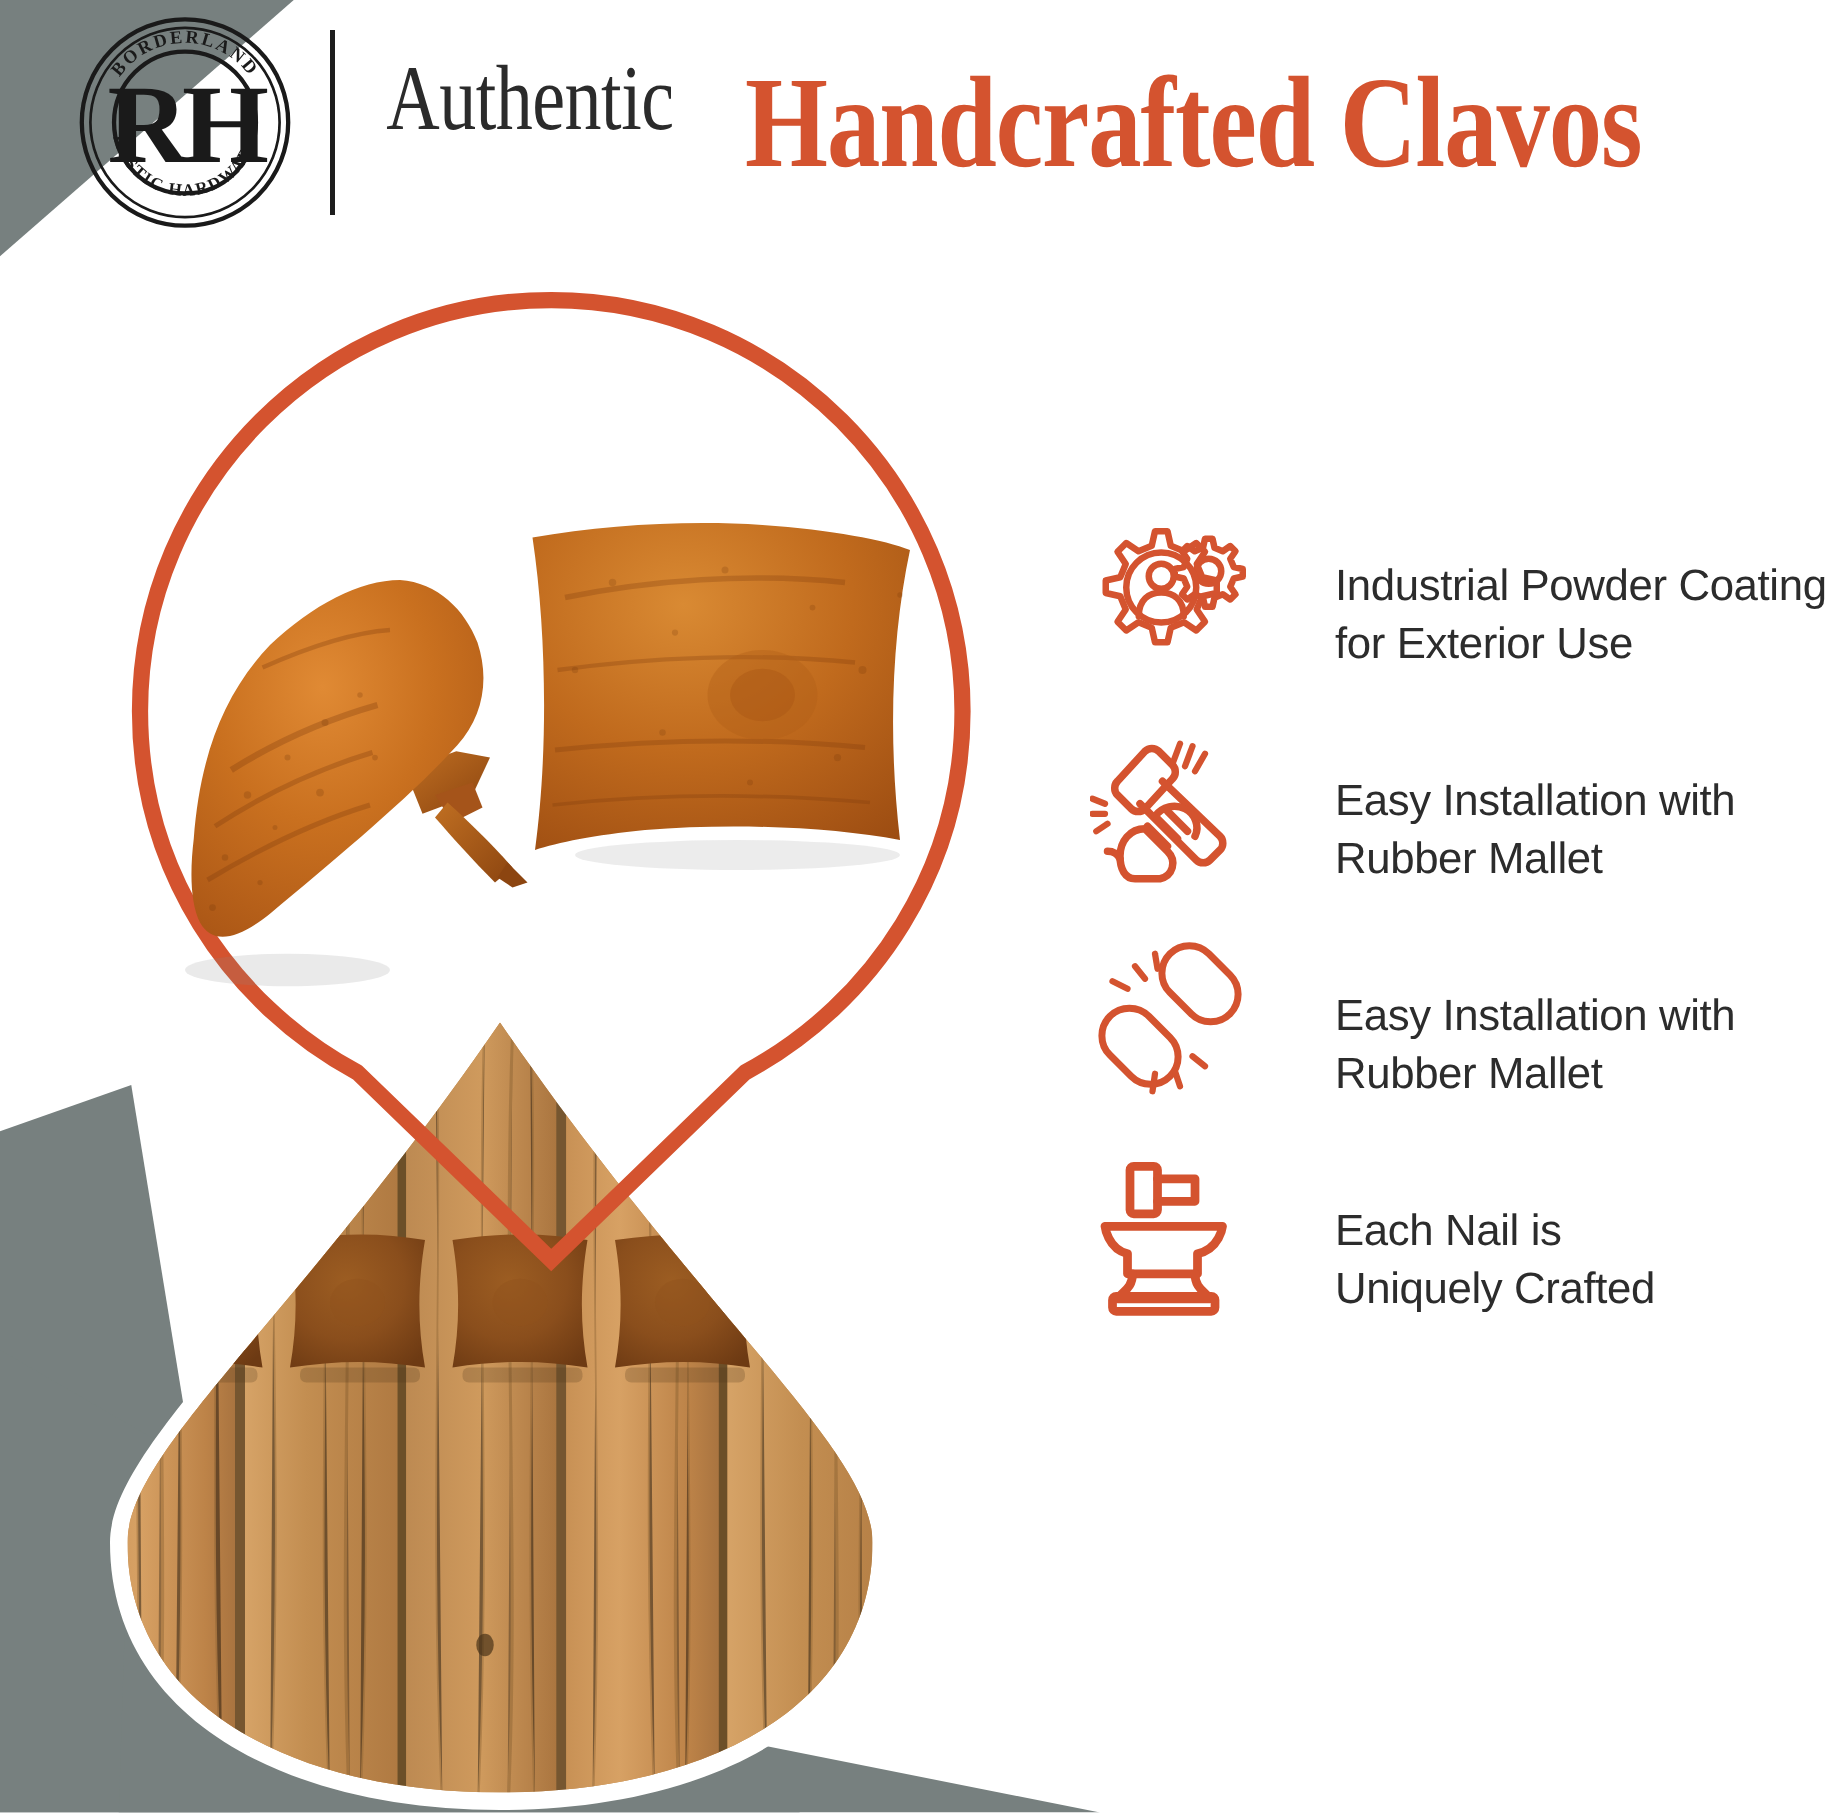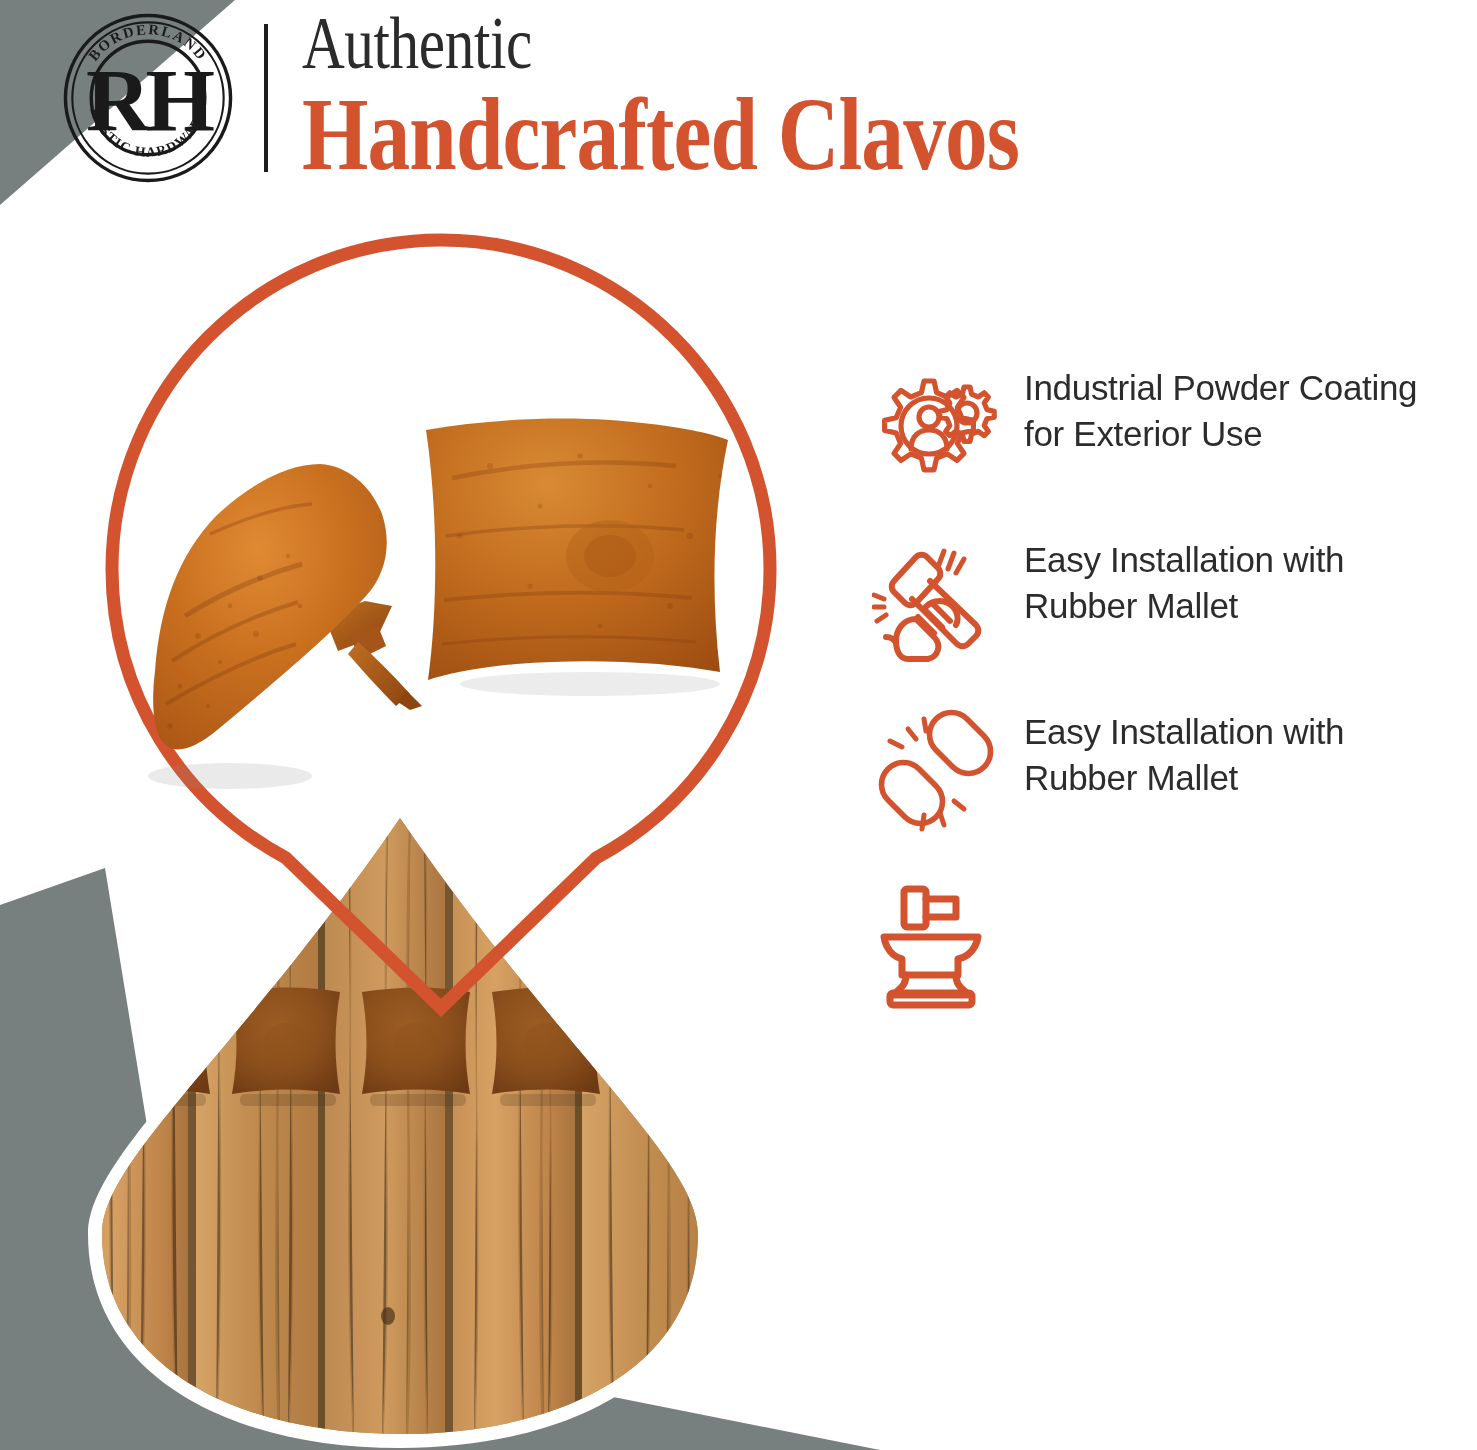--- a/index.html
+++ b/index.html
@@ -22,21 +22,21 @@
   .logo-wrap {
     width:200px; height:170px; margin-left:48px;
     display:flex; align-items:center; justify-content:center;
     flex:0 0 auto;
   }
   .logo-svg { display:block; }
   .header-divider {
     width:4px; height:148px; background:#1d1d1d;
     margin-left:16px; margin-right:34px; flex:0 0 auto;
   }
-  .titles { display:flex; flex-direction:column; justify-content:center; flex:1 1 auto; }
+  .titles { display:flex; justify-content:center; flex:1 1 auto; }
   .title-top {
     font-family:"Liberation Serif", serif;
     font-size:74px; line-height:0.96; font-weight:400;
     color:#2b2b2b; letter-spacing:-0.5px;
     transform:scaleX(0.80); transform-origin:left center;
   }
   .title-main {
     font-family:"Liberation Serif", serif;
     font-size:104px; line-height:1.02; font-weight:700;
     color:#d4532f; letter-spacing:-1px; margin-top:2px;
@@ -68,22 +68,23 @@
 
   
   .product { position:absolute; left:110px; top:110px; width:660px; height:560px; z-index:5; }
 
   
   .features {
     position:absolute; left:848px; top:365px; width:620px; z-index:6;
     display:flex; flex-direction:column;
   }
   .feature-row {
-    display:flex; align-items:flex-start;
+    display:flex; align-items:flex-end;
     height:172px;
+    gap:44px;
   }
   .feature-icon {
     width:176px; flex:0 0 176px;
     display:flex; align-items:center; justify-content:center;
   }
   .feature-text {
     font-size:35px; line-height:1.30; color:#2c2c2c;
     font-family:"Liberation Sans", sans-serif;
     letter-spacing:-0.3px;
     white-space:pre-line;
@@ -416,15 +417,17 @@
 
         <path d="M12 56 L 106 56
                  C 106 56, 104 74, 86 78
                  L 86 94 L 30 94 L 30 78
                  C 14 74, 12 56, 12 56 Z"></path>
 
         <path d="M34 94 C 34 106, 26 108, 22 114 L 96 114 C 92 108, 84 106, 84 94"></path>
         <rect x="18" y="112" width="82" height="12" rx="3"></rect>
       </svg>
     </div>
+    <div class="feature-text">Each Nail is
+Uniquely Crafted</div>
   </div>
 
 </div>
 
 </body></html>

